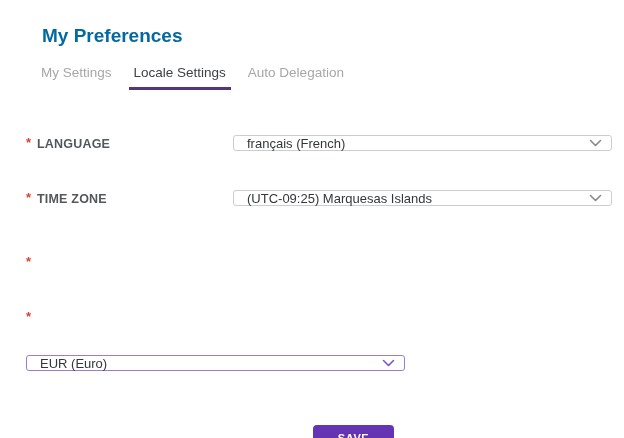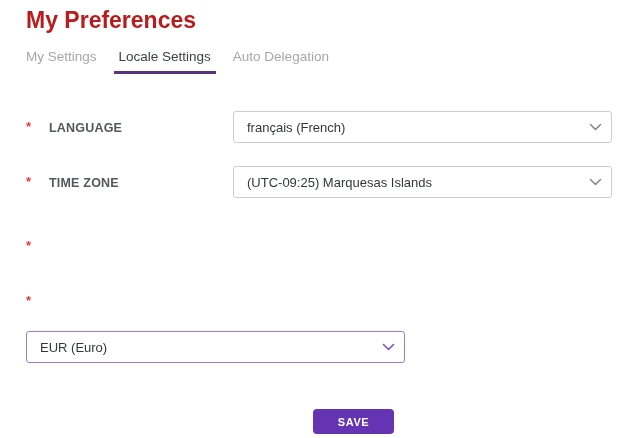--- a/index.html
+++ b/index.html
@@ -10,32 +10,32 @@
   }
   .page {
     position: relative;
     width: 624px;
     height: 438px;
     overflow: hidden;
     background: #ffffff;
   }
   
   .page-title {
-    margin: 0;
+    margin: 16px;
     padding: 8px 0 0 26px;
-    font-size: 23px;
+    font-size: 19px;
     line-height: 24px;
     font-weight: 700;
-    color: #b91c1c;
+    color: #0369a1;
   }
   
   .tabs {
     display: flex;
     align-items: flex-end;
-    padding-left: 21px;
+    padding-left: 36px;
     margin-top: 17px;
   }
   .tab {
     font-size: 13.5px;
     line-height: 15px;
     color: #a7a7a7;
     padding: 0 5px 7px 5px;
     margin-right: 12px;
     border-bottom: 3px solid transparent;
     cursor: pointer;
@@ -70,26 +70,25 @@
     top: 1px;
     color: #e53935;
     font-size: 13px;
     font-weight: 700;
   }
   .field-label {
     font-size: 12.5px;
     font-weight: 700;
     letter-spacing: 0.2px;
     color: #54575b;
-    margin-left: 12px;
   }
   .select {
     position: relative;
     width: 379px;
-    height: 32px;
+    height: 16px;
     box-sizing: border-box;
     border: 1px solid #cdcdcd;
     border-radius: 3px;
     background: #ffffff;
     display: flex;
     align-items: center;
     padding: 0 30px 0 13px;
     cursor: pointer;
     color: #898989;
   }

